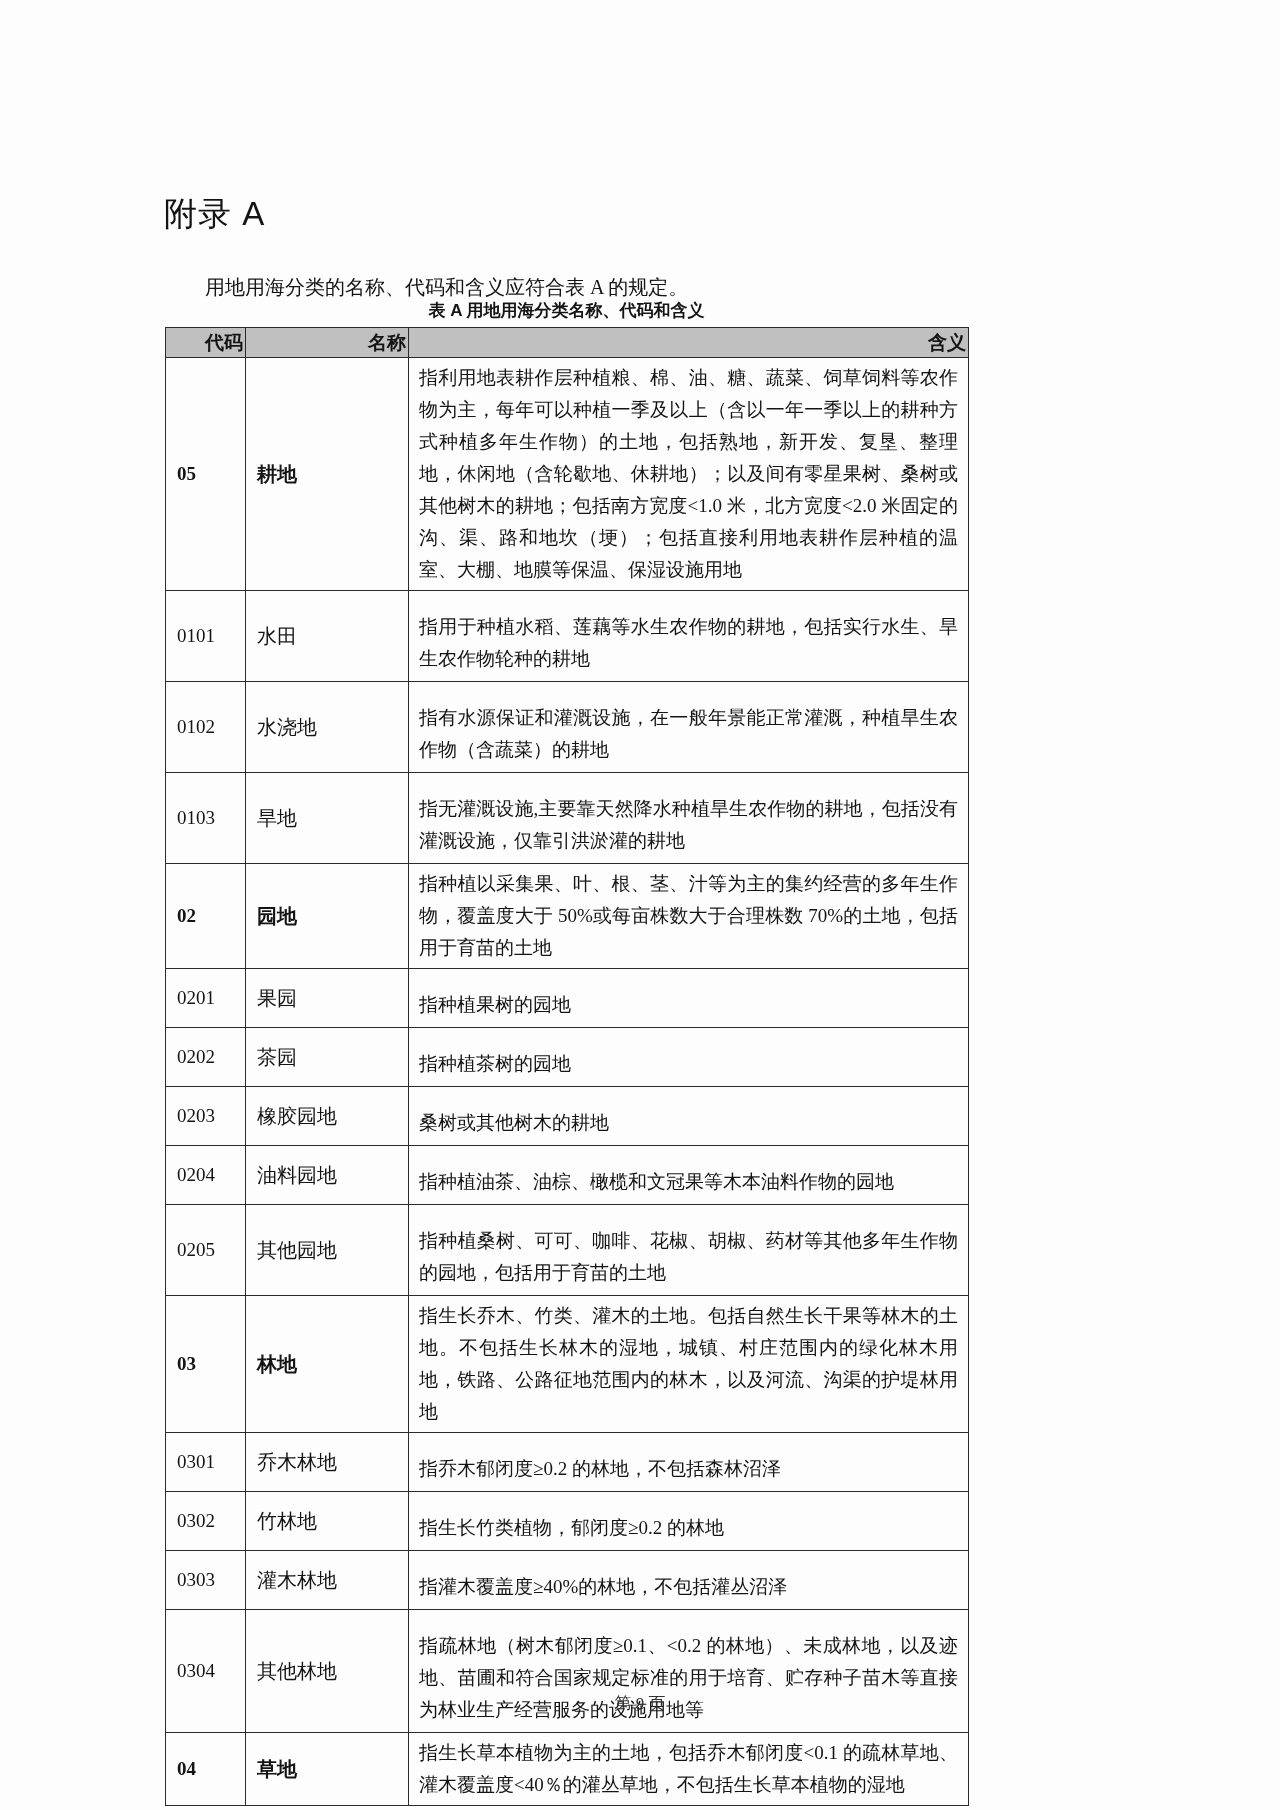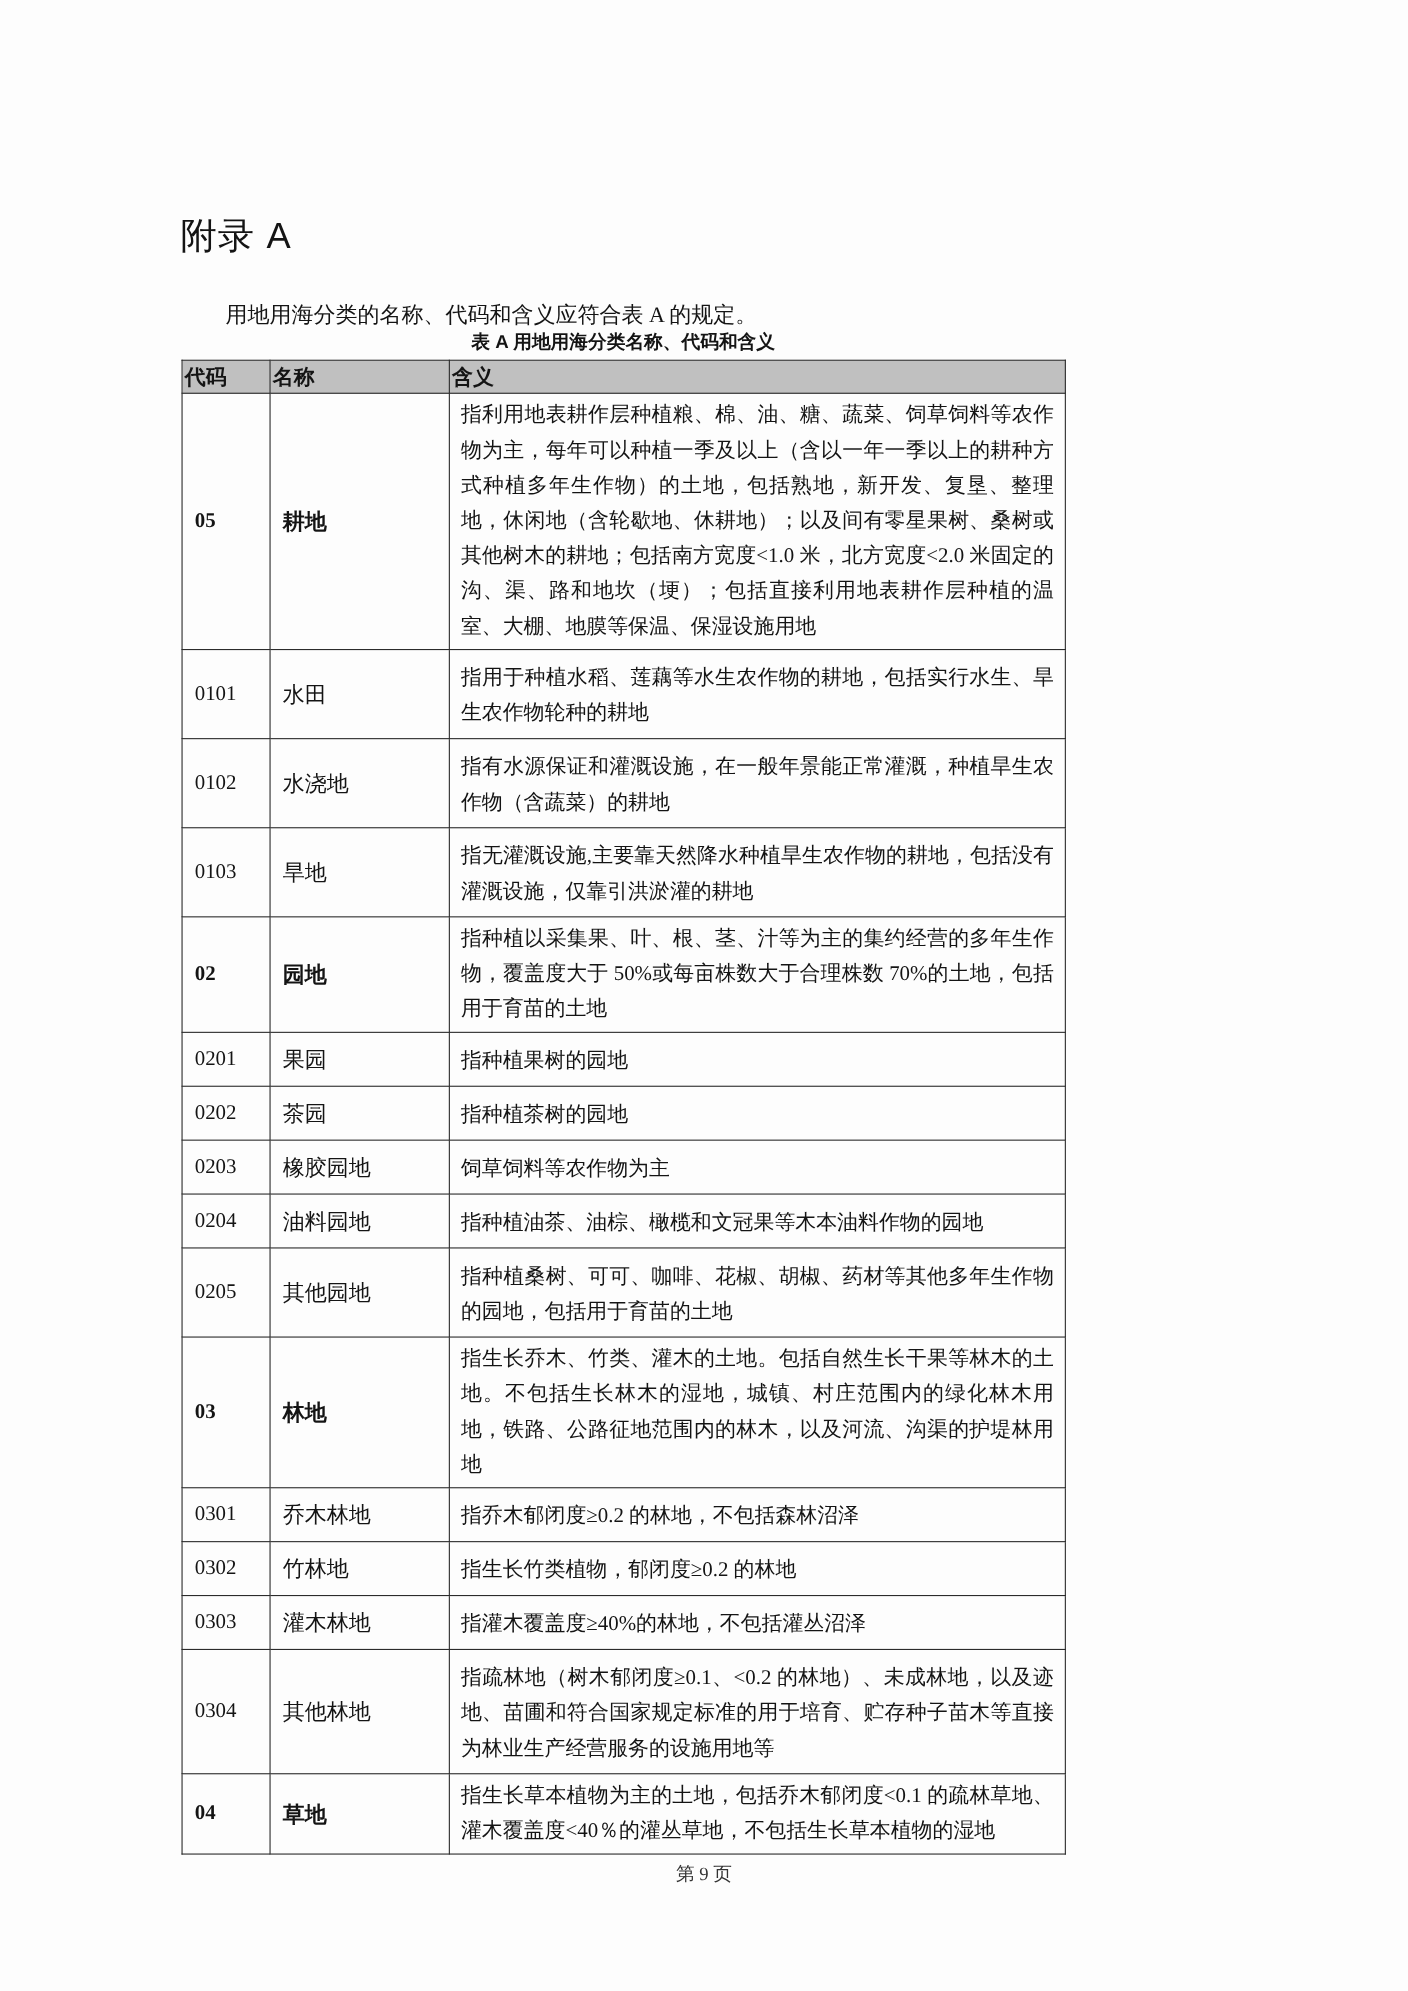--- a/index.html
+++ b/index.html
@@ -59,21 +59,21 @@
     table-layout: fixed;
   }
   table.class-table th,
   table.class-table td {
     border: 1px solid #2b2b2b;
   }
   table.class-table thead th {
     background: #c0c0c0;
     font-size: 19px;
     font-weight: bold;
-    text-align: left;
+    text-align: right;
     height: 30px;
     padding: 1px 2px;
   }
   td.cell-code {
     font-size: 19px;
     padding: 5px 2px 5px 11px;
     vertical-align: middle;
   }
   td.cell-name {
     font-size: 20px;
@@ -85,21 +85,21 @@
     line-height: 32px;
     padding: 4px 10px;
     text-align: justify;
     vertical-align: middle;
   }
   tr.major td.cell-code,
   tr.major td.cell-name {
     font-weight: bold;
   }
   tr.sub td.cell-meaning {
-    padding-top: 10px;
+    padding-top: 20px;
     padding-bottom: 6px;
   }
   .page-footer {
     position: absolute;
     left: 0;
     top: 1692px;
     width: 1280px;
     text-align: center;
     font-size: 17px;
     color: #333;
@@ -162,21 +162,21 @@
     <td class="cell-meaning">指种植果树的园地</td>
   </tr>
           <tr class="sub">
     <td class="cell-code">0202</td>
     <td class="cell-name">茶园</td>
     <td class="cell-meaning">指种植茶树的园地</td>
   </tr>
           <tr class="sub">
     <td class="cell-code">0203</td>
     <td class="cell-name">橡胶园地</td>
-    <td class="cell-meaning">饲草饲料等农作物为主</td>
+    <td class="cell-meaning">桑树或其他树木的耕地</td>
   </tr>
           <tr class="sub">
     <td class="cell-code">0204</td>
     <td class="cell-name">油料园地</td>
     <td class="cell-meaning">指种植油茶、油棕、橄榄和文冠果等木本油料作物的园地</td>
   </tr>
           <tr class="sub">
     <td class="cell-code">0205</td>
     <td class="cell-name">其他园地</td>
     <td class="cell-meaning">指种植桑树、可可、咖啡、花椒、胡椒、药材等其他多年生作物的园地，包括用于育苗的土地</td>

